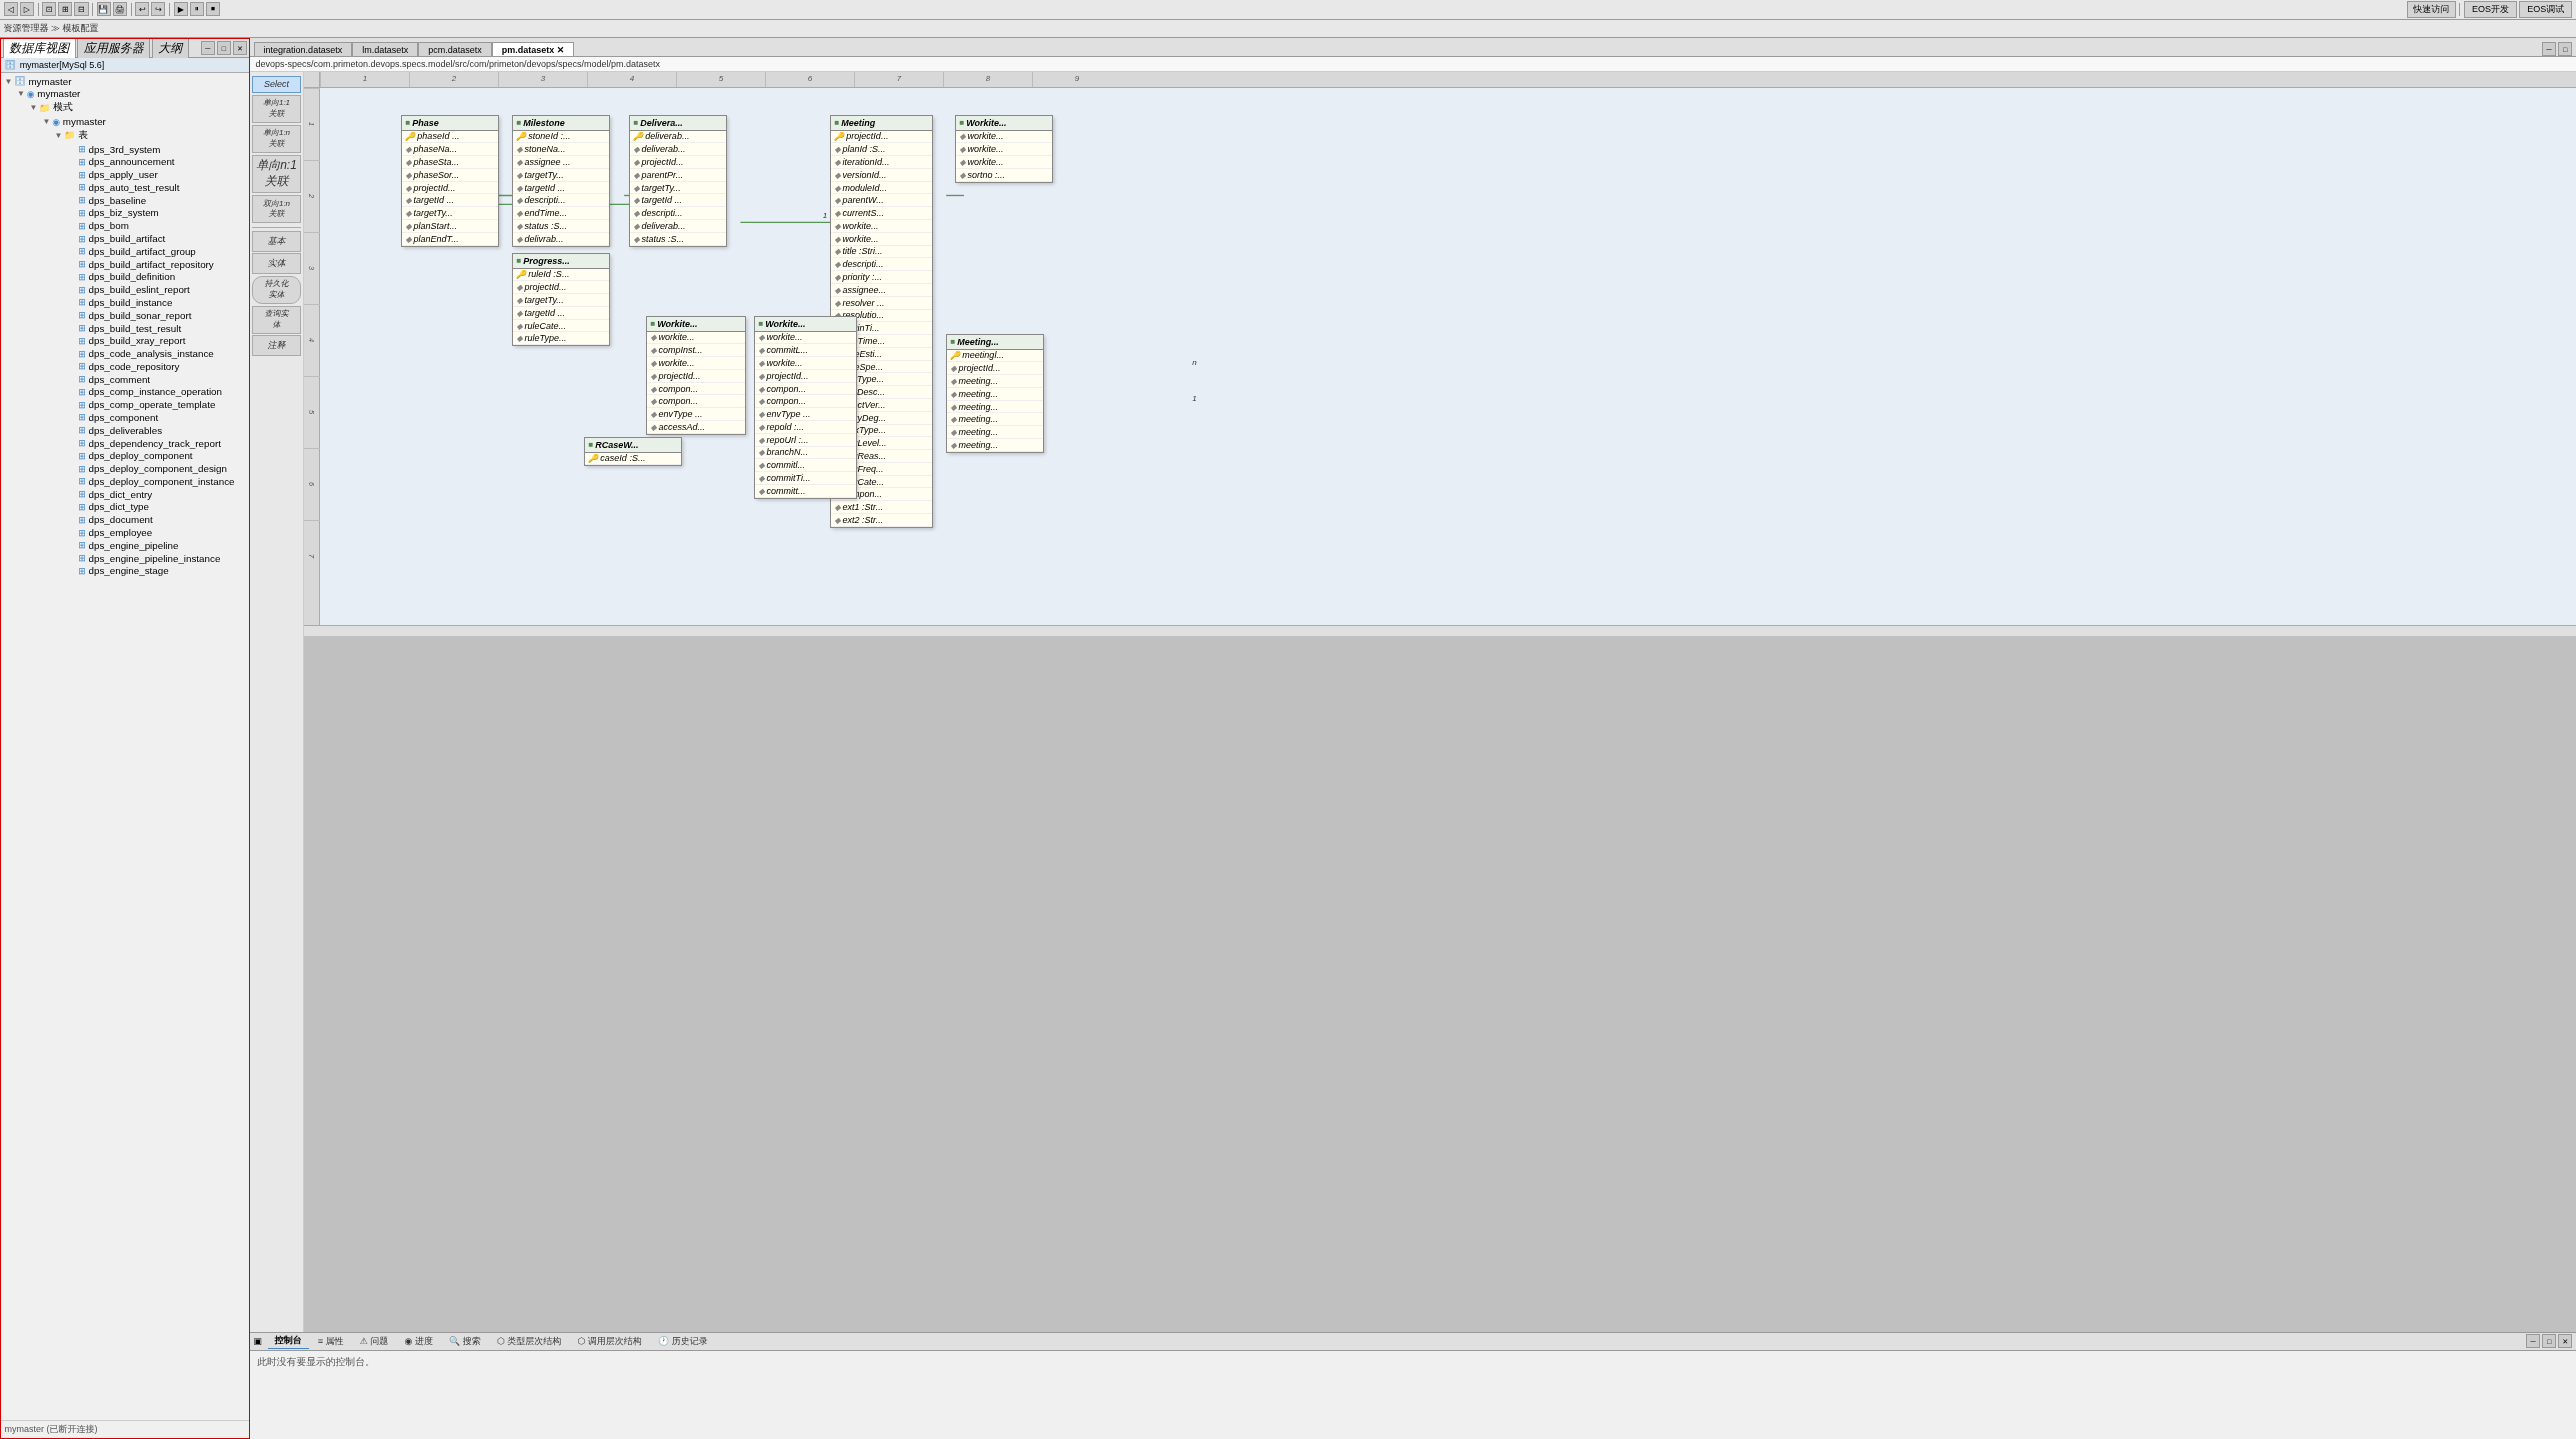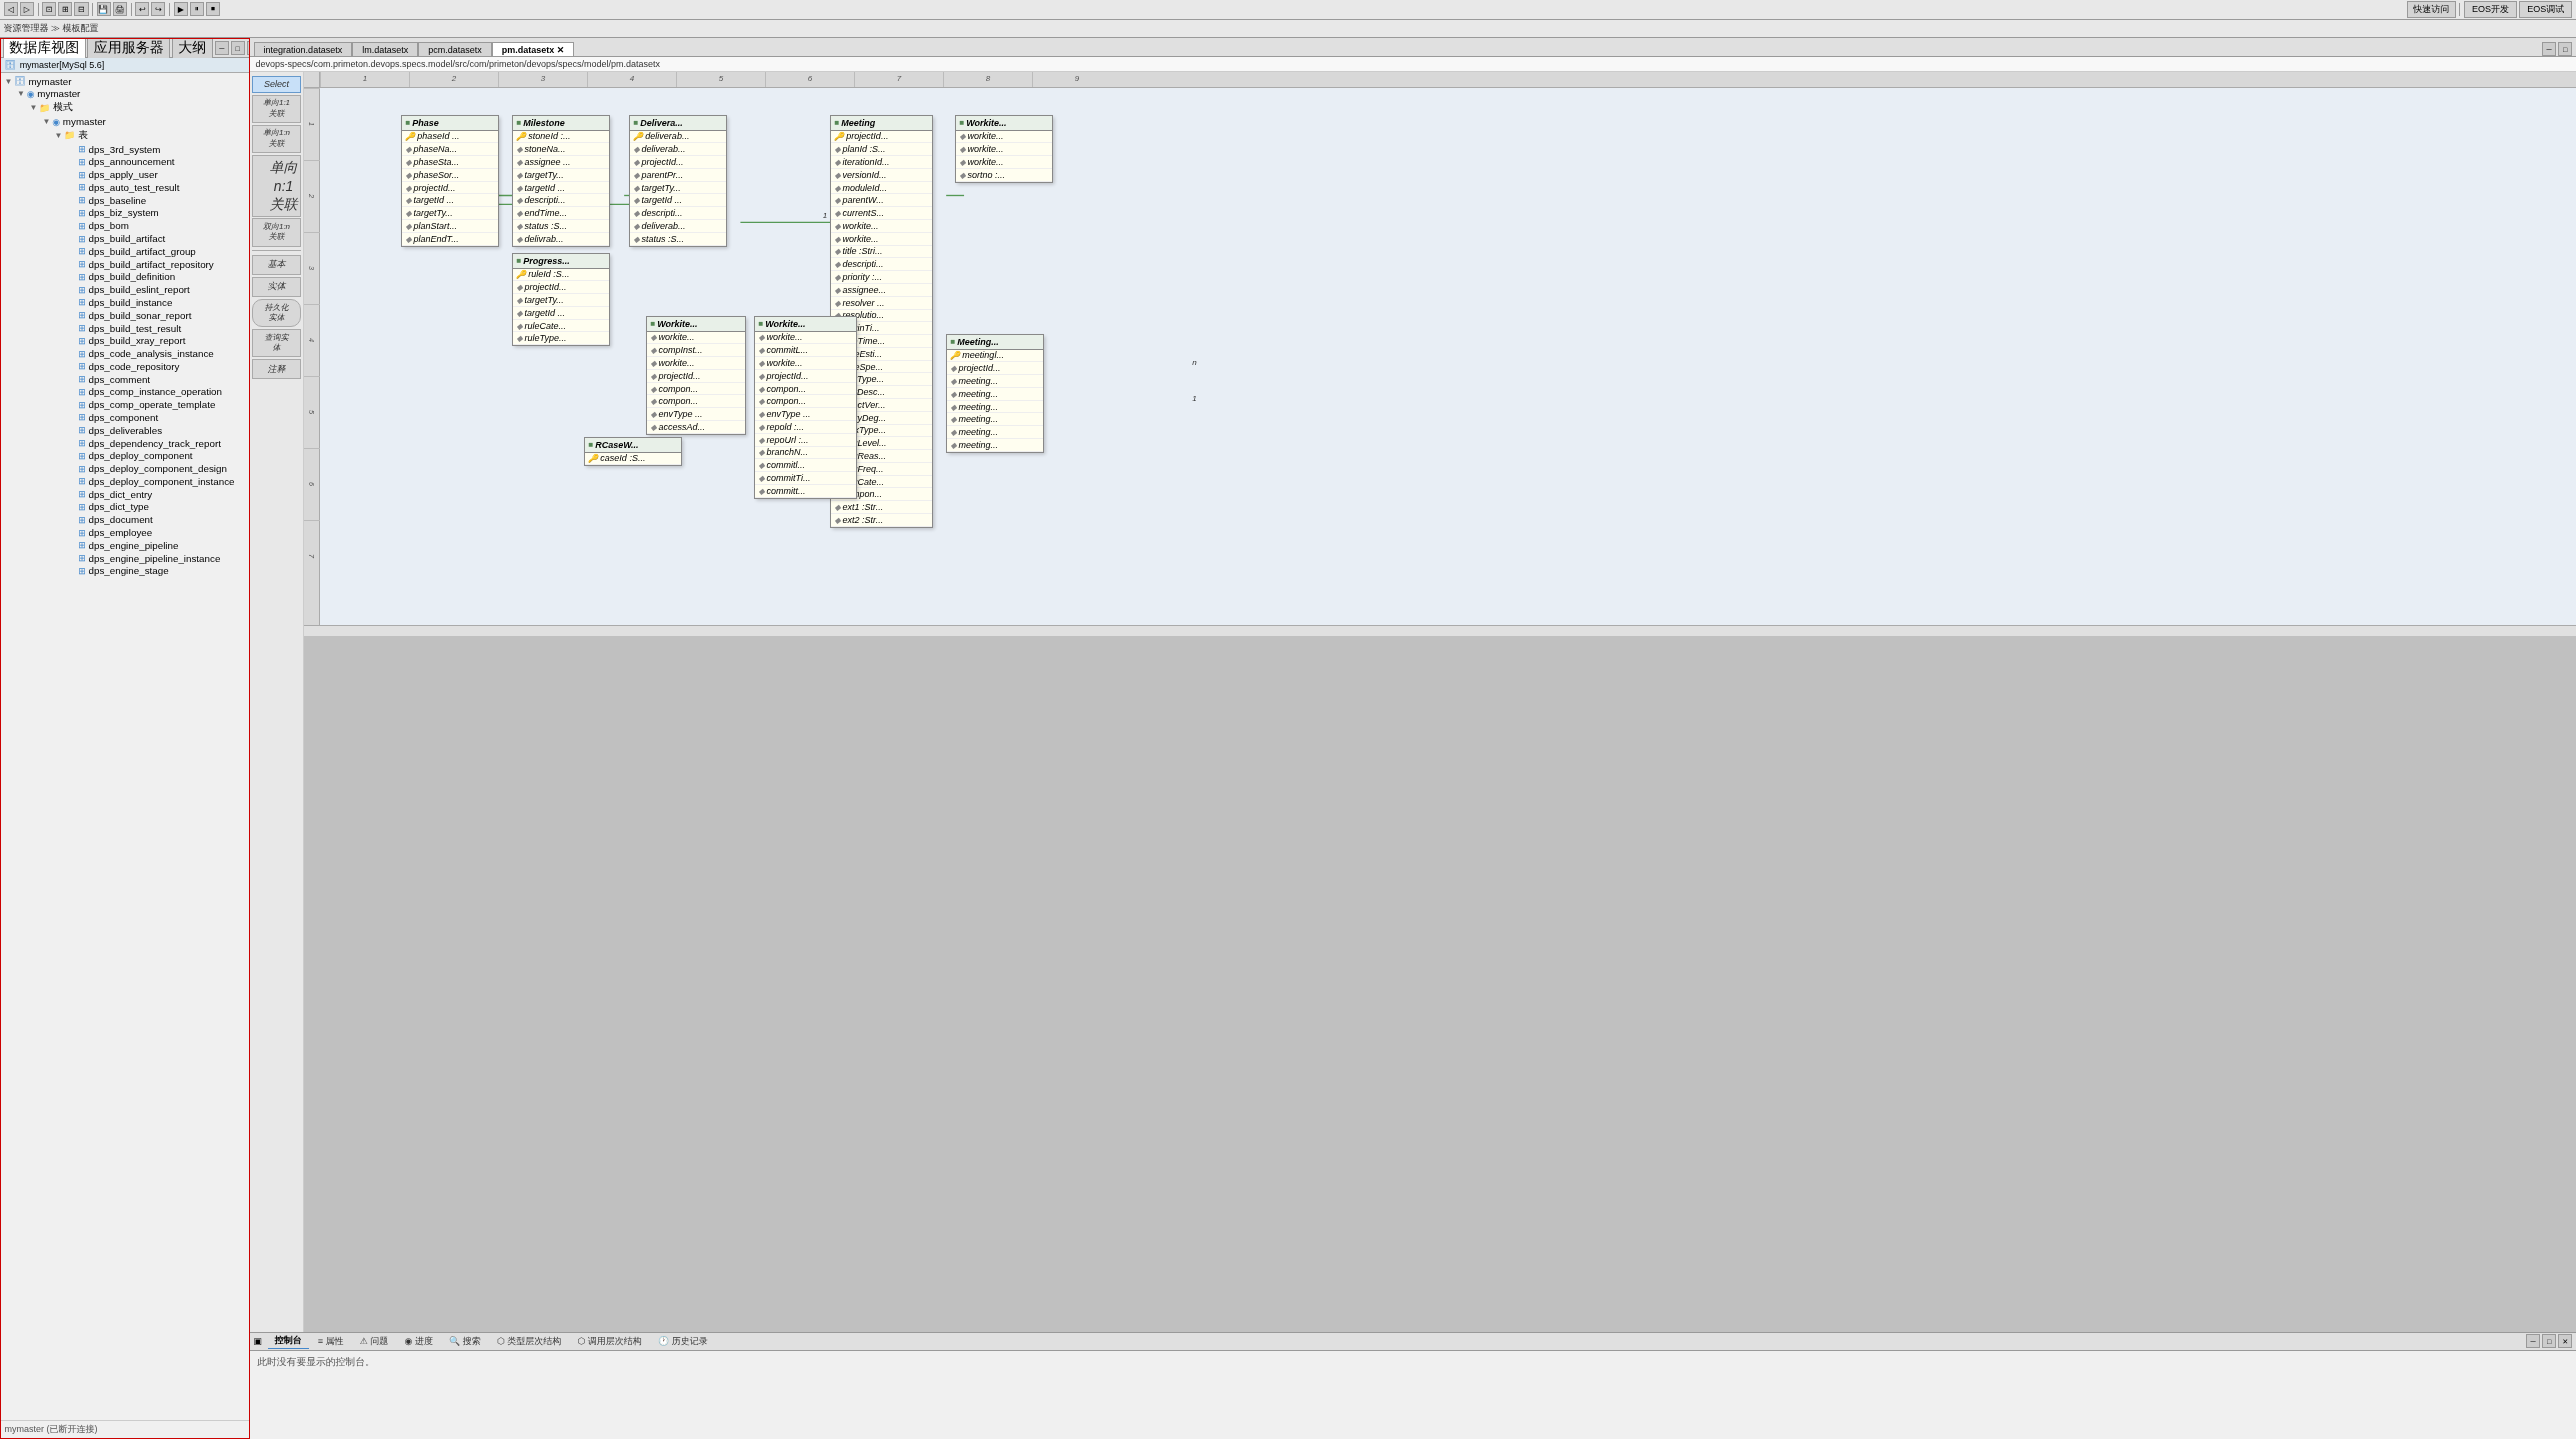--- a/index.html
+++ b/index.html
@@ -59,25 +59,26 @@
       display: flex;
       background: #e0e0e0;
       border-bottom: 0.9px solid #999;
       height: 19.7px;
       align-items: center;
       padding: 0 1.8px;
       gap: 1.8px;
     }
     .left-tab {
       padding: 1.8px 5.4px;
-      font-size: 14px;
+      font-size: 12px;
       background: #d4d4d4;
       border: 0.9px solid #999;
       cursor: pointer;
       white-space: nowrap;
+      font-style: italic;
     }
     .left-tab.active { background: #fff; }
     .left-panel-header {
       background: #dde8f0;
       padding: 1.8px 3.6px;
       font-size: 9px;
       border-bottom: 0.9px solid #aaa;
       display: flex;
       align-items: center;
       gap: 3.6px;
@@ -576,21 +577,21 @@
     </div>
 
     <div class="file-path">devops-specs/com.primeton.devops.specs.model/src/com/primeton/devops/specs/model/pm.datasetx</div>
 
     <div style="flex:1; display:flex; overflow:hidden;font-style:italic;">
 
       <div class="tools-sidebar">
         <div class="tool-btn active">Select</div>
         <div class="tool-btn" style="font-size:8px; line-height:1.3;">单向1:1<br>关联</div>
         <div class="tool-btn" style="font-size:8px; line-height:1.3;">单向1:n<br>关联</div>
-        <div class="tool-btn" style="font-size:14px; line-height:1.3;padding-left:16px;">单向n:1<br>关联</div>
+        <div class="tool-btn" style="font-size:12px; line-height:1.3;">单向n:1<br>关联</div>
         <div class="tool-btn" style="font-size:8px; line-height:1.3;">双向1:n<br>关联</div>
         <div class="tool-sep"></div>
         <div class="tool-btn">基本</div>
         <div class="tool-btn">实体</div>
         <div class="tool-btn" style="font-size:8px; line-height:1.3;border-radius:10px;">持久化<br>实体</div>
         <div class="tool-btn" style="font-size:8px; line-height:1.3;">查询实<br>体</div>
         <div class="tool-btn">注释</div>
       </div>
 
       <div class="canvas-scroll-area">

